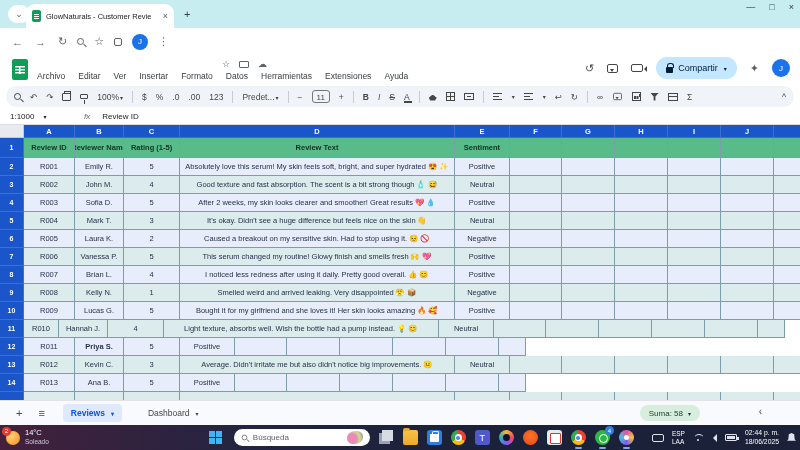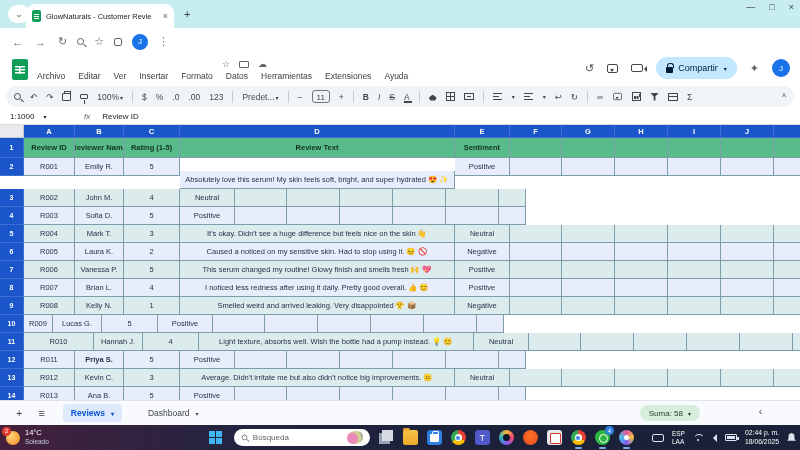--- a/index.html
+++ b/index.html
@@ -307,47 +307,49 @@
       <div class="gc ghead" style="width: 53px;"></div>
       <div class="gc ghead" style="width: 53px;"></div>
       <div class="gc ghead" style="width: 53px;"></div>
       <div class="gc ghead" style="width: 27px;"></div>
     </div>
     <div class="grow drow">
       <div class="gc rownum" style="width: 24px;">2</div>
       <div class="gc ctext band0" style="width: 51px;">R001</div>
       <div class="gc ctext band0" style="width: 49px;">Emily R.</div>
       <div class="gc ctext band0" style="width: 56px;">5</div>
-      <div class="gc ctext band0" style="width: 275px; margin-top: 13px;">Absolutely love this serum! My skin feels soft, bright, and super hydrated 😍 ✨</div>
+      <div class="gc ctext band0" style="width: 275px;">Absolutely love this serum! My skin feels soft, bright, and super hydrated 😍 ✨</div>
       <div class="gc ctext band0" style="width: 55px;">Positive</div>
       <div class="gc band0" style="width: 52px;"></div>
       <div class="gc band0" style="width: 53px;"></div>
       <div class="gc band0" style="width: 53px;"></div>
       <div class="gc band0" style="width: 53px;"></div>
       <div class="gc band0" style="width: 53px;"></div>
       <div class="gc band0" style="width: 27px;"></div>
     </div>
     <div class="grow drow">
       <div class="gc rownum" style="width: 24px;">3</div>
       <div class="gc ctext band1" style="width: 51px;">R002</div>
       <div class="gc ctext band1" style="width: 49px;">John M.</div>
       <div class="gc ctext band1" style="width: 56px;">4</div>
+      <div class="gc ctext band1" style="width: 275px;">Good texture and fast absorption. The scent is a bit strong though 🧴 😅</div>
       <div class="gc ctext band1" style="width: 55px;">Neutral</div>
       <div class="gc band1" style="width: 52px;"></div>
       <div class="gc band1" style="width: 53px;"></div>
       <div class="gc band1" style="width: 53px;"></div>
       <div class="gc band1" style="width: 53px;"></div>
       <div class="gc band1" style="width: 53px;"></div>
       <div class="gc band1" style="width: 27px;"></div>
     </div>
     <div class="grow drow">
       <div class="gc rownum" style="width: 24px;">4</div>
       <div class="gc ctext band0" style="width: 51px;">R003</div>
       <div class="gc ctext band0" style="width: 49px;">Sofia D.</div>
       <div class="gc ctext band0" style="width: 56px;">5</div>
+      <div class="gc ctext band0" style="width: 275px;">After 2 weeks, my skin looks clearer and smoother! Great results 💖 💧</div>
       <div class="gc ctext band0" style="width: 55px;">Positive</div>
       <div class="gc band0" style="width: 52px;"></div>
       <div class="gc band0" style="width: 53px;"></div>
       <div class="gc band0" style="width: 53px;"></div>
       <div class="gc band0" style="width: 53px;"></div>
       <div class="gc band0" style="width: 53px;"></div>
       <div class="gc band0" style="width: 27px;"></div>
     </div>
     <div class="grow drow">
       <div class="gc rownum" style="width: 24px;">5</div>
@@ -361,21 +363,21 @@
       <div class="gc band1" style="width: 53px;"></div>
       <div class="gc band1" style="width: 53px;"></div>
       <div class="gc band1" style="width: 53px;"></div>
       <div class="gc band1" style="width: 27px;"></div>
     </div>
     <div class="grow drow">
       <div class="gc rownum" style="width: 24px;">6</div>
       <div class="gc ctext band0" style="width: 51px;">R005</div>
       <div class="gc ctext band0" style="width: 49px;">Laura K.</div>
       <div class="gc ctext band0" style="width: 56px;">2</div>
-      <div class="gc ctext band0" style="width: 275px;">Caused a noticed on my sensitive skin. Had to stop using it. 😣 🚫</div>
+      <div class="gc ctext band0" style="width: 275px;">Caused a breakout on my sensitive skin. Had to stop using it. 😣 🚫</div>
       <div class="gc ctext band0" style="width: 55px;">Negative</div>
       <div class="gc band0" style="width: 52px;"></div>
       <div class="gc band0" style="width: 53px;"></div>
       <div class="gc band0" style="width: 53px;"></div>
       <div class="gc band0" style="width: 53px;"></div>
       <div class="gc band0" style="width: 53px;"></div>
       <div class="gc band0" style="width: 27px;"></div>
     </div>
     <div class="grow drow">
       <div class="gc rownum" style="width: 24px;">7</div>
@@ -414,34 +416,35 @@
       <div class="gc ctext band1" style="width: 55px;">Negative</div>
       <div class="gc band1" style="width: 52px;"></div>
       <div class="gc band1" style="width: 53px;"></div>
       <div class="gc band1" style="width: 53px;"></div>
       <div class="gc band1" style="width: 53px;"></div>
       <div class="gc band1" style="width: 53px;"></div>
       <div class="gc band1" style="width: 27px;"></div>
     </div>
     <div class="grow drow">
       <div class="gc rownum" style="width: 24px;">10</div>
-      <div class="gc ctext band0" style="width: 29px;">R009</div>
+      <div class="gc ctext band0" style="width: 51px;">R009</div>
       <div class="gc ctext band0" style="width: 49px;">Lucas G.</div>
       <div class="gc ctext band0" style="width: 56px;">5</div>
+      <div class="gc ctext band0" style="width: 275px;">Bought it for my girlfriend and she loves it! Her skin looks amazing 🔥 🥰</div>
       <div class="gc ctext band0" style="width: 55px;">Positive</div>
       <div class="gc band0" style="width: 52px;"></div>
       <div class="gc band0" style="width: 53px;"></div>
       <div class="gc band0" style="width: 53px;"></div>
       <div class="gc band0" style="width: 53px;"></div>
       <div class="gc band0" style="width: 53px;"></div>
       <div class="gc band0" style="width: 27px;"></div>
     </div>
     <div class="grow drow">
       <div class="gc rownum" style="width: 24px;">11</div>
-      <div class="gc ctext band1" style="width: 70px;">R010</div>
+      <div class="gc ctext band1" style="width: 35px;">R010</div>
       <div class="gc ctext band1" style="width: 49px;">Hannah J.</div>
       <div class="gc ctext band1" style="width: 56px;">4</div>
       <div class="gc ctext band1" style="width: 275px;">Light texture, absorbs well. Wish the bottle had a pump instead. 💡 😊</div>
       <div class="gc ctext band1" style="width: 55px;">Neutral</div>
       <div class="gc band1" style="width: 52px;"></div>
       <div class="gc band1" style="width: 53px;"></div>
       <div class="gc band1" style="width: 53px;"></div>
       <div class="gc band1" style="width: 53px;"></div>
       <div class="gc band1" style="width: 53px;"></div>
       <div class="gc band1" style="width: 27px;"></div>

